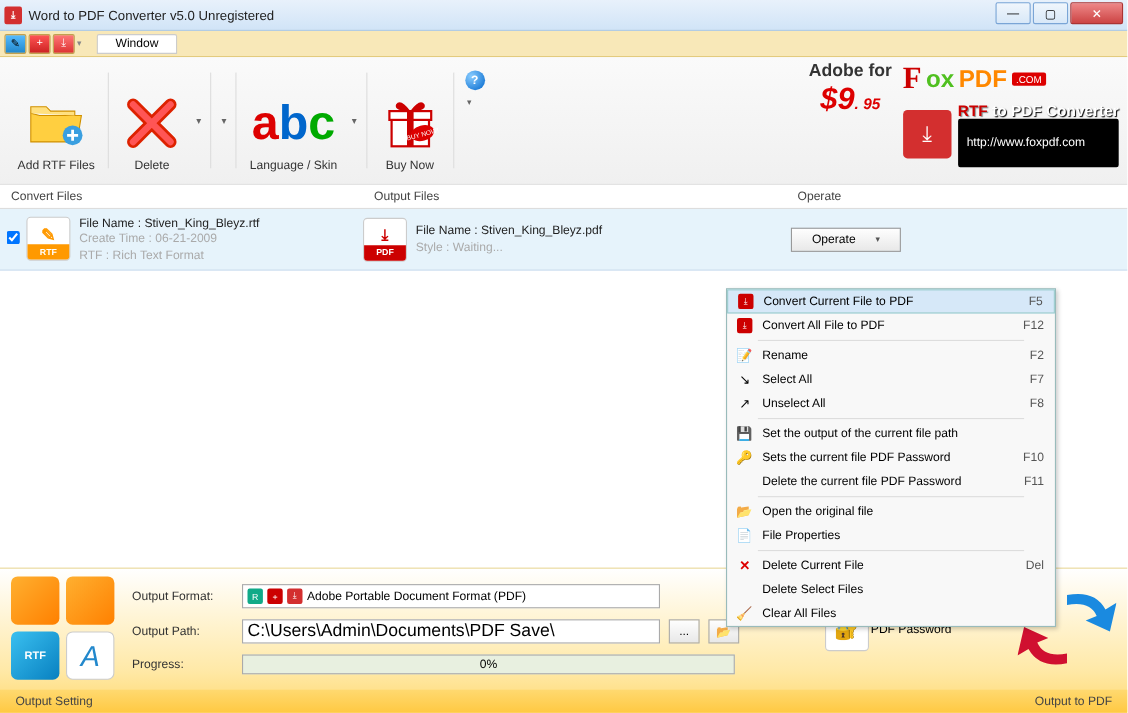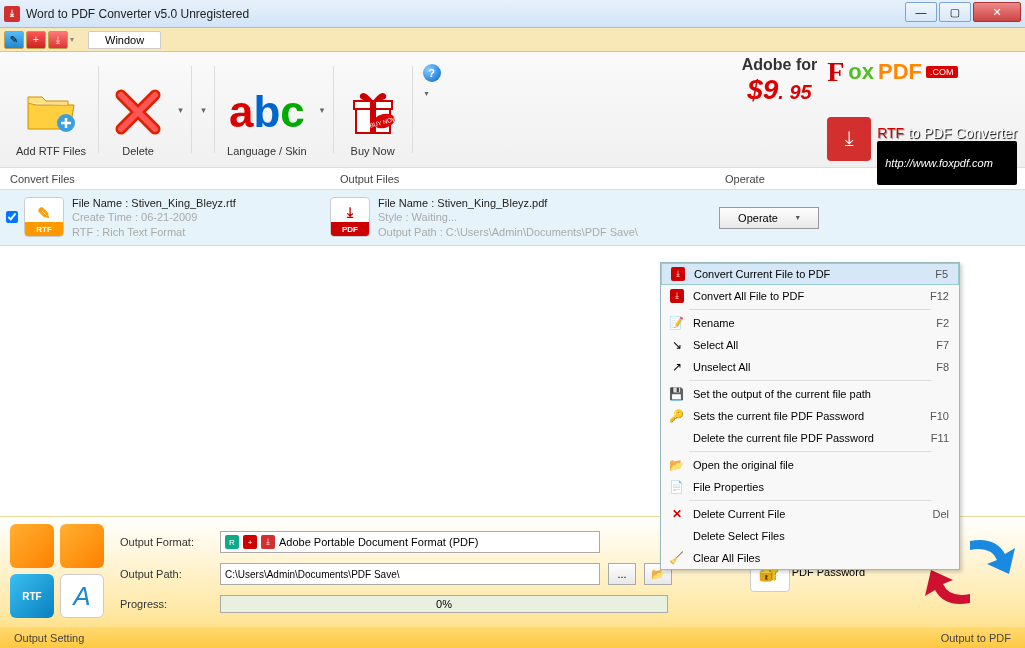--- a/index.html
+++ b/index.html
@@ -24,33 +24,33 @@
 .tool-group .big-icon { width: 54px; height: 54px; display: flex; align-items: center; justify-content: center; font-size: 44px; margin-bottom: 6px; }
 .tool-group .label { font-size: 11px; color: #333; }
 .tool-dropdown { width: 14px; display: flex; align-items: center; justify-content: center; color: #666; font-size: 9px; cursor: pointer; border-left: 1px solid transparent; }
 .tool-sep { width: 1px; background: #ddd; margin: 8px 4px; }
 .help-circle { width: 18px; height: 18px; border-radius: 50%; background: radial-gradient(circle at 30% 30%, #8cf, #06c); color: #fff; font-size: 11px; font-weight: bold; display: flex; align-items: center; justify-content: center; }
 
 .promo { position: absolute; right: 8px; top: 4px; display: flex; align-items: flex-start; gap: 10px; }
 .price-block { text-align: center; }
 .price-only { font-size: 16px; font-weight: bold; color: #333; }
 .price-amt { font-size: 28px; font-weight: bold; color: #d00; font-style: italic; }
-.price-amt .cents { font-size: 20px; }
+.price-amt .cents { font-size: 14px; }
 .fox-block { font-size: 14px; }
 .fox-logo { display: flex; align-items: center; gap: 4px; }
 .fox-f { font-size: 28px; font-family: cursive; font-weight: bold; color: #c00; }
 .fox-ox { font-size: 22px; font-weight: bold; color: #50c020; }
 .fox-pdf { font-size: 22px; font-weight: bold; color: #f80; }
 .fox-com { background: #d00; color: #fff; font-size: 9px; padding: 1px 4px; border-radius: 2px; text-align: right; }
 .rtf-banner { display: flex; align-items: center; gap: 6px; margin-top: 4px; }
 .rtf-icon { width: 44px; height: 44px; background: #d32f2f; border-radius: 4px; display: flex; align-items: center; justify-content: center; color: #fff; font-size: 20px; }
-.rtf-text { font-size: 14px; font-weight: normal; margin-top: 33px; }
+.rtf-text { font-size: 14px; font-weight: bold; }
 .rtf-text .rtf { color: #c00; text-shadow: 1px 1px 1px #888; }
 .rtf-text .rest { color: #fff; text-shadow: 1px 1px 1px #000; }
-.rtf-url { font-size: 11px; background: #000; color: #fff; padding: 16px 8px; border-radius: 2px; font-style: italic; }
+.rtf-url { font-size: 11px; background: #000; color: #fff; padding: 16px 8px; border-radius: 2px; }
 
 .col-headers { height: 22px; border-bottom: 1px solid #ddd; display: flex; align-items: center; font-size: 11px; color: #444; }
 .col-headers > div { padding: 0 10px; }
 .col-convert { width: 330px; }
 .col-output { width: 385px; }
 .col-operate { flex: 1; }
 
 .file-row { height: 56px; background: #e6f3fb; border-bottom: 1px solid #cde; display: flex; align-items: center; }
 .file-check { width: 24px; text-align: center; }
 .file-cell-in { width: 306px; display: flex; align-items: center; gap: 8px; }
@@ -84,21 +84,21 @@
 .oi4 { top: 50px; left: 50px; background: #fff; border: 1px solid #ccc; color:#28c; font-size:26px; font-style:italic; }
 
 .form-col { flex: 1; display: flex; flex-direction: column; gap: 10px; }
 .form-row { display: flex; align-items: center; gap: 8px; }
 .form-label { width: 92px; font-size: 11px; color: #333; }
 .format-box { flex: 1; height: 22px; border: 1px solid #aaa; background: #fff; display: flex; align-items: center; padding: 0 4px; font-size: 11px; gap: 4px; max-width: 380px; }
 .mini-icon { width: 14px; height: 14px; border-radius: 2px; display: inline-flex; align-items: center; justify-content: center; font-size: 8px; color: #fff; }
 .mi-blue { background: #1a8; }
 .mi-red { background: #c00; }
 .mi-pdf { background: #d32f2f; }
-.path-input { flex: 1; height: 22px; border: 1px solid #aaa; background: #fff; font-size: 10px; padding: 0 4px; max-width: 380px; }
+.path-input { flex: 1; height: 22px; border: 1px solid #aaa; background: #fff; font-size: 16px; padding: 0 4px; max-width: 380px; }
 .small-btn { width: 28px; height: 22px; border: 1px solid #aaa; background: linear-gradient(to bottom,#fefefe,#e8e8e8); font-size: 11px; display: flex; align-items: center; justify-content: center; cursor: pointer; }
 .progress-bar { flex: 1; height: 18px; border: 1px solid #aaa; background: #e8f0e0; display: flex; align-items: center; justify-content: center; font-size: 11px; max-width: 448px; }
 
 .pdf-pw { display: flex; flex-direction: row; align-items: center; gap: 2px; font-size: 11px; cursor: pointer; margin-left: 10px; }
 .pdf-pw-icon { width: 40px; height: 40px; border: 1px solid #ccc; border-radius: 4px; background: #fff; display: flex; align-items: center; justify-content: center; font-size: 18px; }
 
 .convert-arrows { width: 90px; height: 80px; position: relative; }
 .arrow-blue { position: absolute; top: 4px; right: 0; width: 50px; height: 40px; }
 .arrow-red { position: absolute; bottom: 4px; left: 0; width: 50px; height: 40px; }
 
@@ -225,21 +225,20 @@
     </div>
   </div>
   <div class="file-cell-out">
     <div class="doc-icon pdf">
       <span style="position:absolute;top:6px;color:#c00;font-size:14px;">⤓</span>
       <div class="tag">PDF</div>
     </div>
     <div class="file-meta">
       <div class="name"><span>File Name : </span><span>Stiven_King_Bleyz.pdf</span></div>
       <div class="dim">Style : Waiting...</div>
-      <div class="dim">Output Path : C:\Users\Admin\Documents\PDF Save\</div>
     </div>
   </div>
   <div class="operate-cell">
     <div class="operate-btn">
         <span>Operate</span>
       </div>
   </div>
 </div>
 
 <div class="context-menu" id="ctx-menu">

